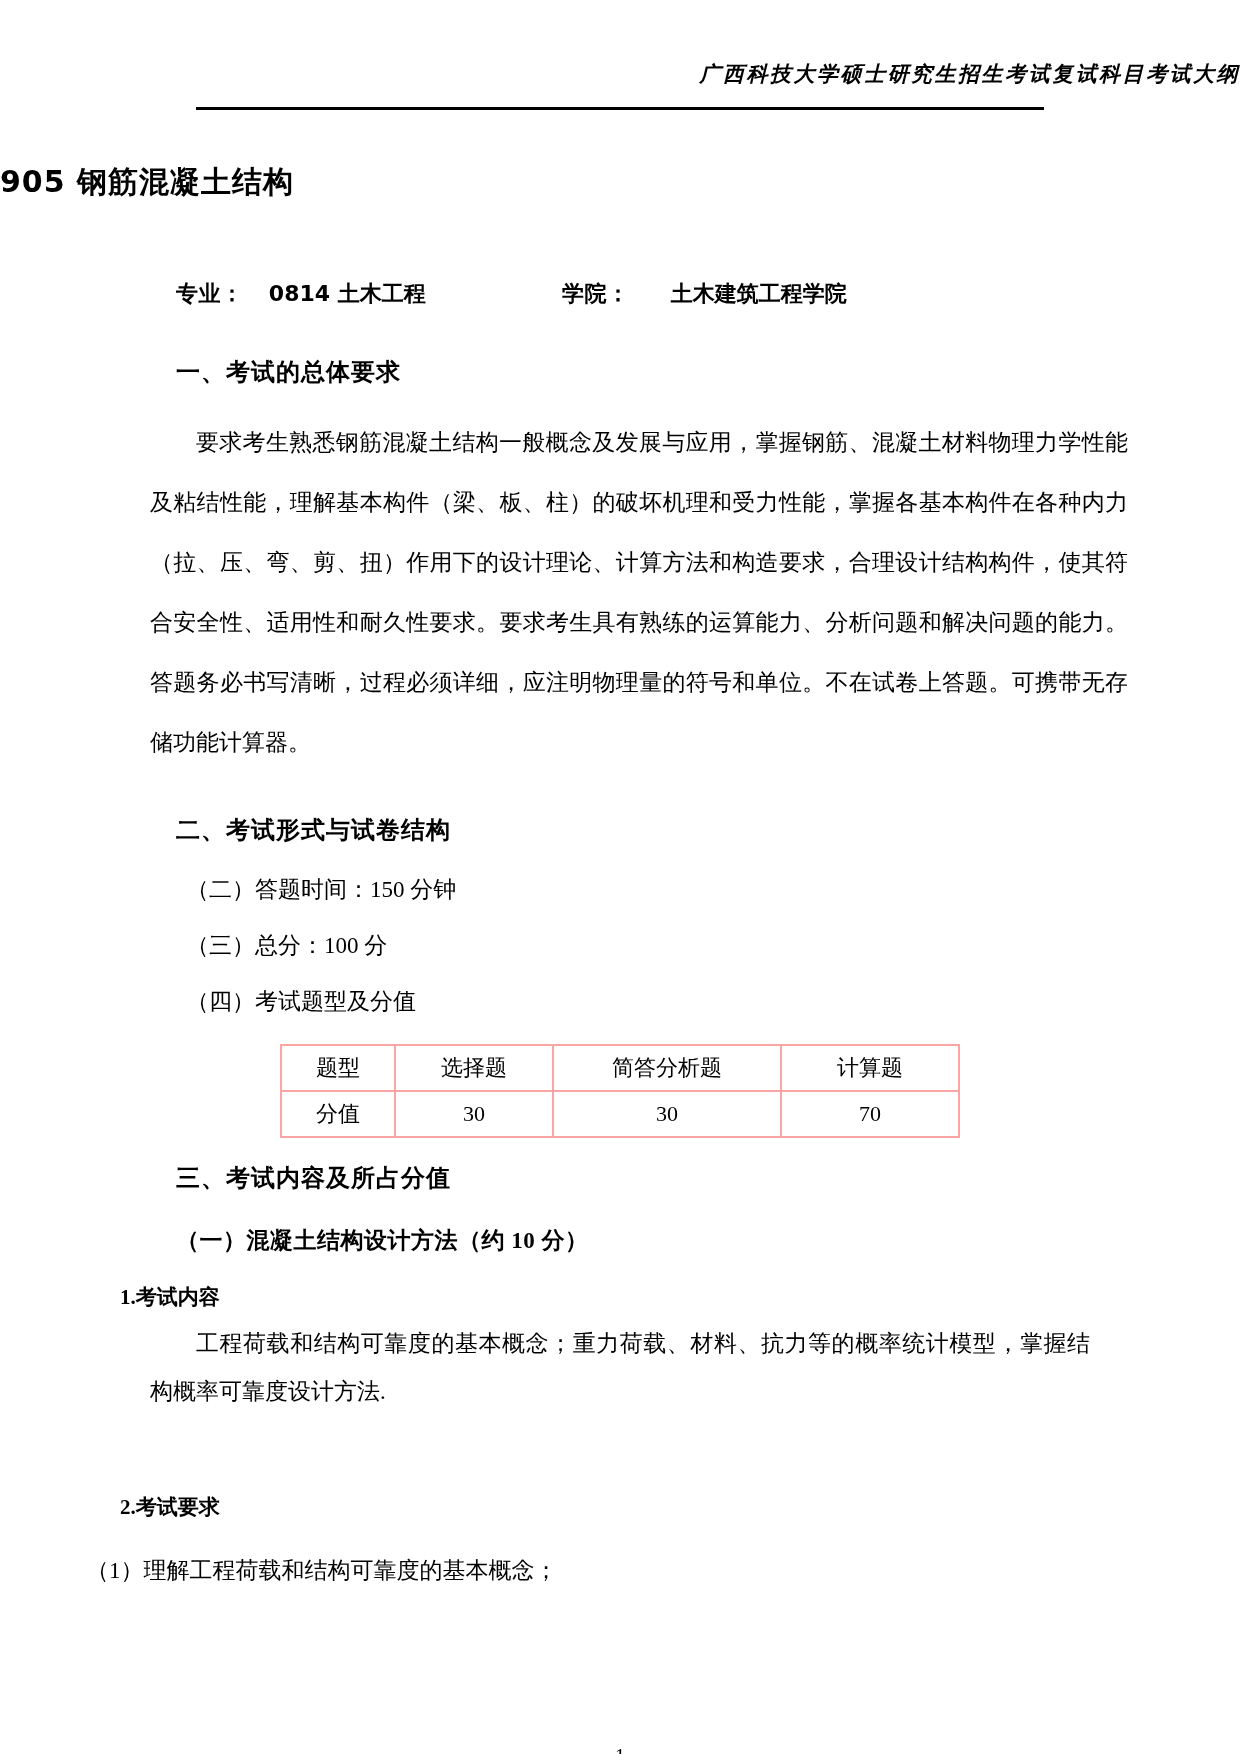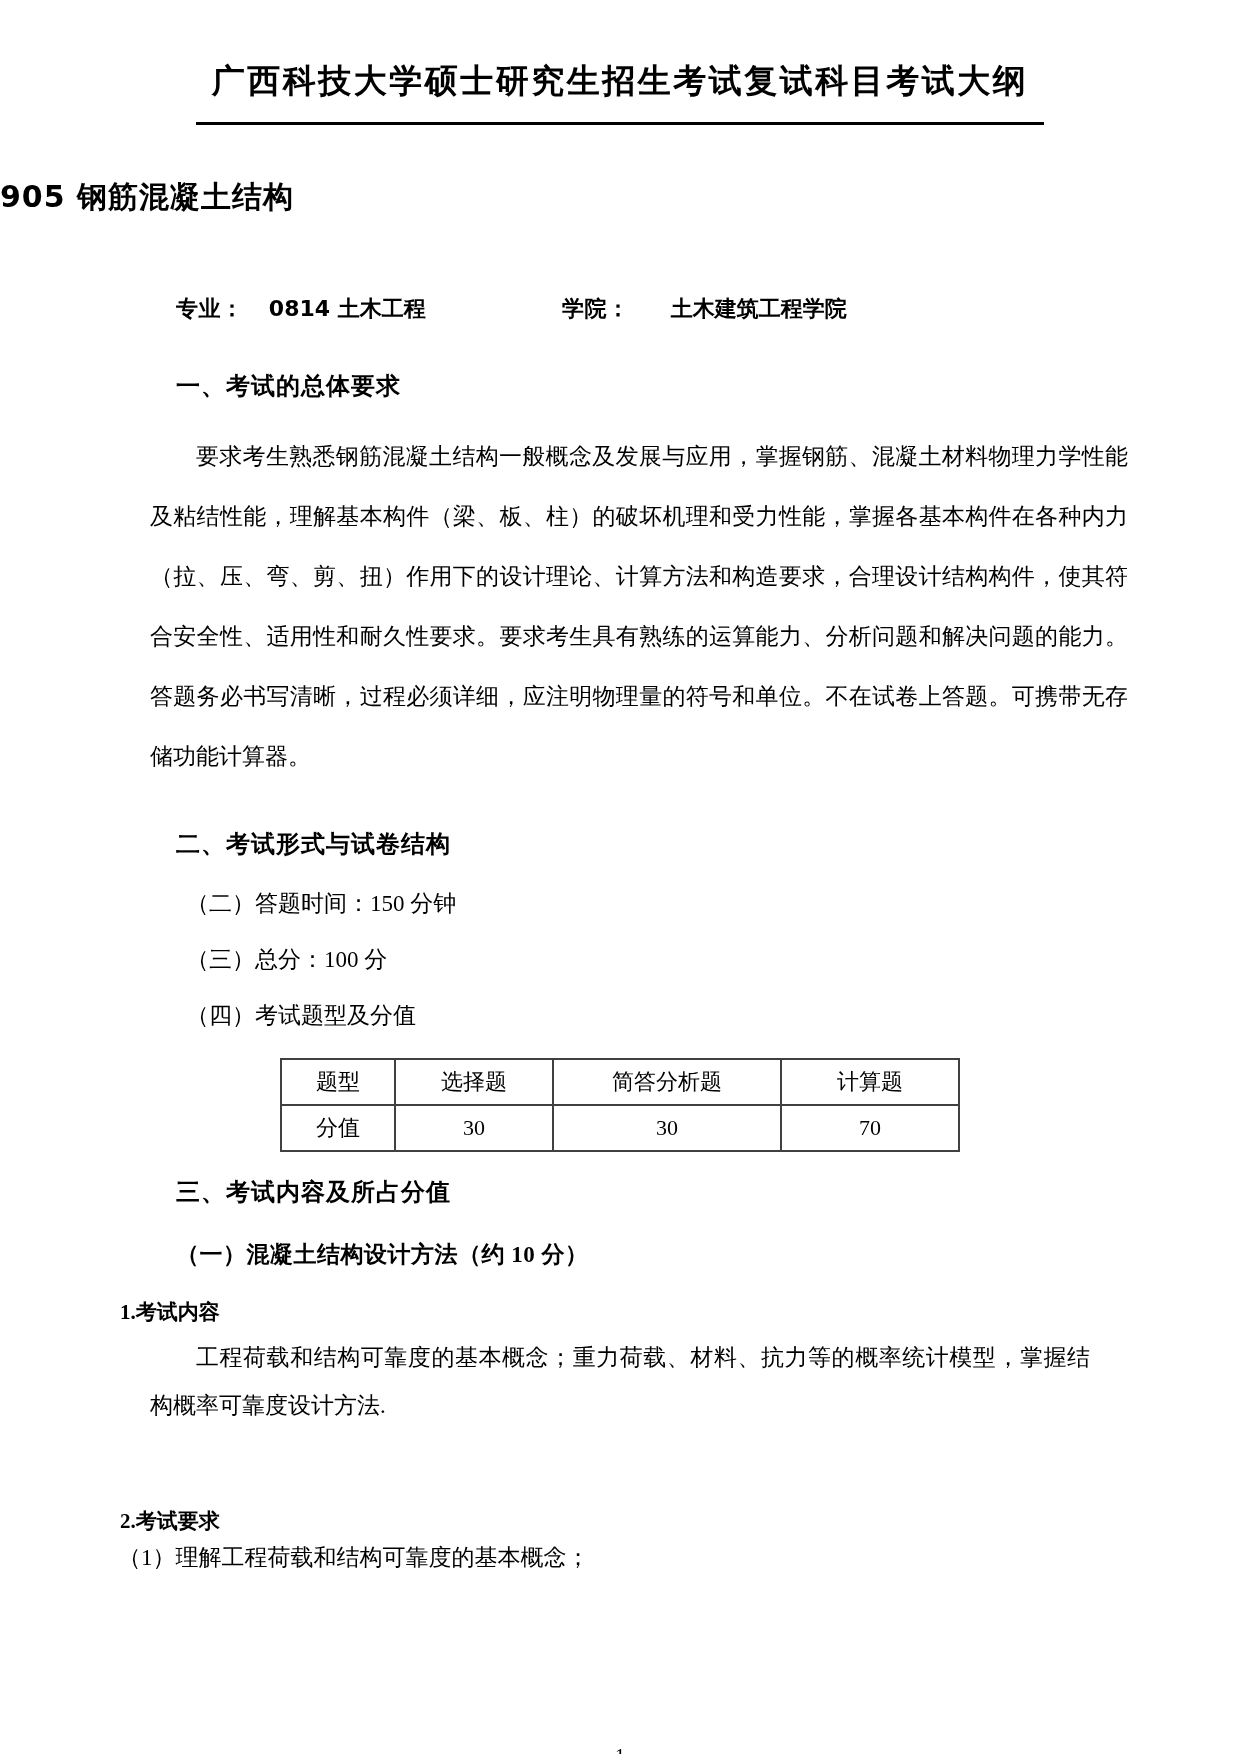--- a/index.html
+++ b/index.html
@@ -24,25 +24,27 @@
     padding: 0;
   }
 
   
   .doc-header {
     margin-top: 62px;
     text-align: center;
   }
   .doc-header-title {
     font-family: "Liberation Serif", "DejaVu Serif", serif;
-    font-size: 33px;
-    font-weight: bold;
+    font-size: 21px;
+    font-weight: bold;
+    font-style: italic;
     letter-spacing: 2.5px;
     line-height: 1.2;
     white-space: nowrap;
+    text-align: right;
   }
   .header-rule {
     margin: 20px auto 0 auto;
     width: 848px;
     height: 0;
     border-top: 3px solid #000;
   }
 
   
   .doc-title {
@@ -119,21 +121,21 @@
     margin-top: 14px;
     display: flex;
     justify-content: center;
   }
   table.score-table {
     border-collapse: collapse;
     font-family: "Liberation Serif", "DejaVu Serif", serif;
     font-size: 22px;
   }
   table.score-table td {
-    border: 2px solid #404040;
+    border: 2px solid #fca5a5;
     text-align: center;
     height: 44px;
     line-height: 44px;
     padding: 0 8px;
     white-space: nowrap;
   }
   table.score-table td.c0 { width: 96px; }
   table.score-table td.c1 { width: 140px; }
   table.score-table td.c2 { width: 210px; }
   table.score-table td.c3 { width: 160px; }
@@ -163,21 +165,22 @@
     padding: 0 150px 0 150px;
     font-size: 23px;
     line-height: 48px;
     text-align: justify;
     text-justify: inter-ideograph;
     text-indent: 46px;
     font-family: "Liberation Serif", "DejaVu Serif", serif;
   }
 
   .req-item {
-    padding-left: 118px;
+    margin-top: 28px;
+    padding-left: 86px;
     font-size: 23px;
     line-height: 40px;
     font-family: "Liberation Serif", "DejaVu Serif", serif;
     white-space: nowrap;
   }
 
   
   .page-number {
     position: absolute;
     bottom: 48px;

